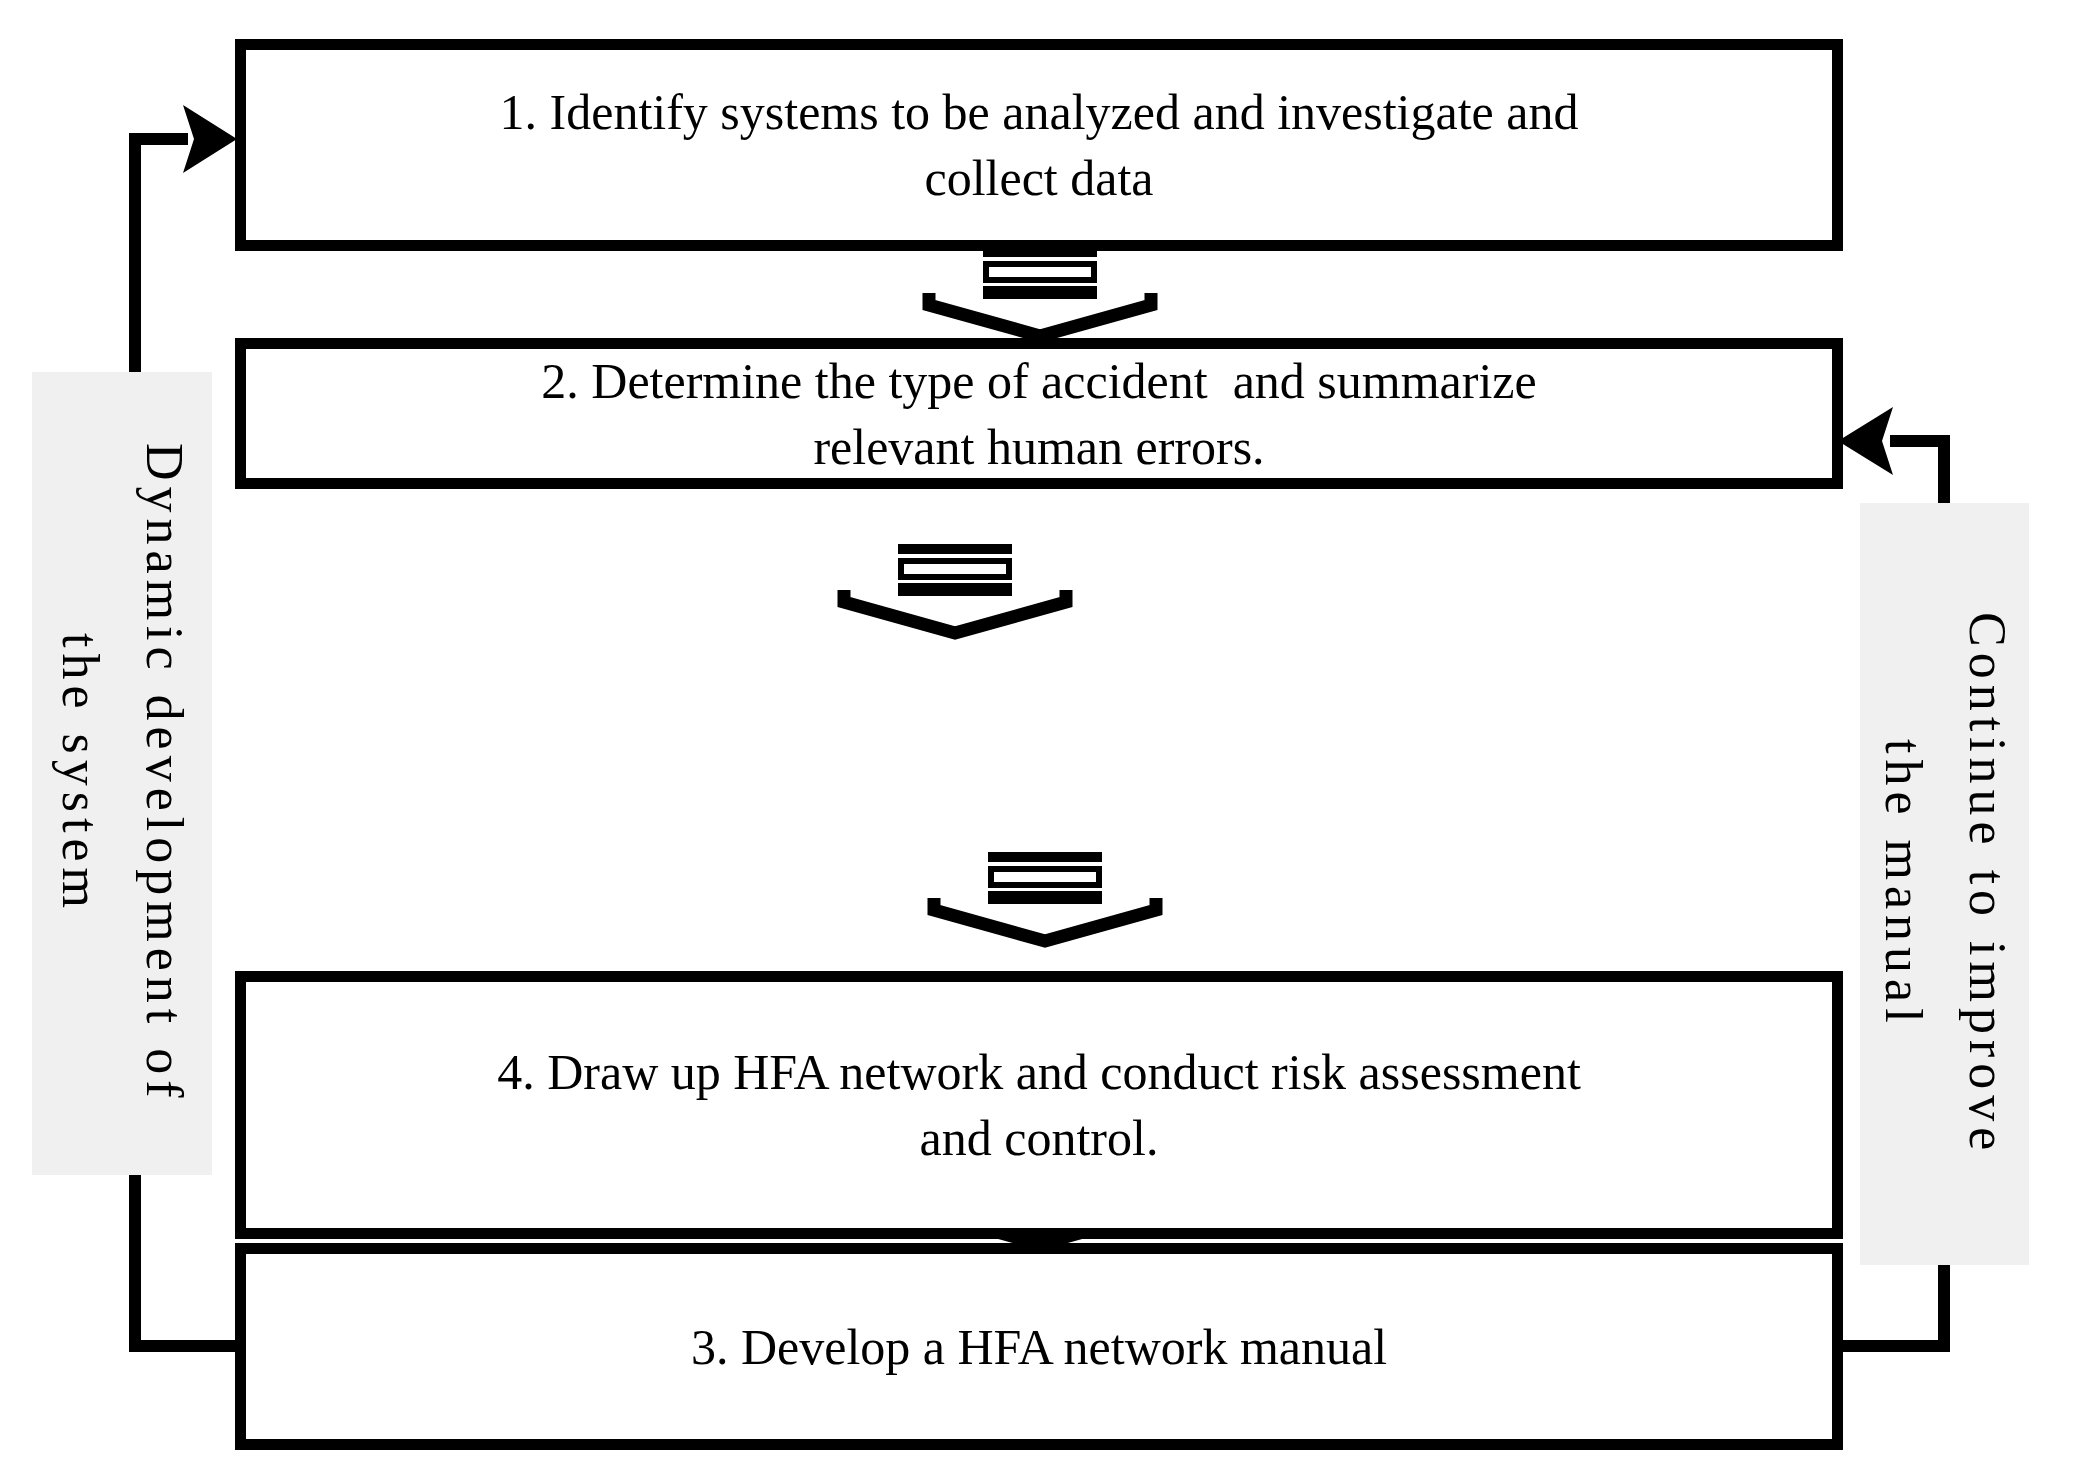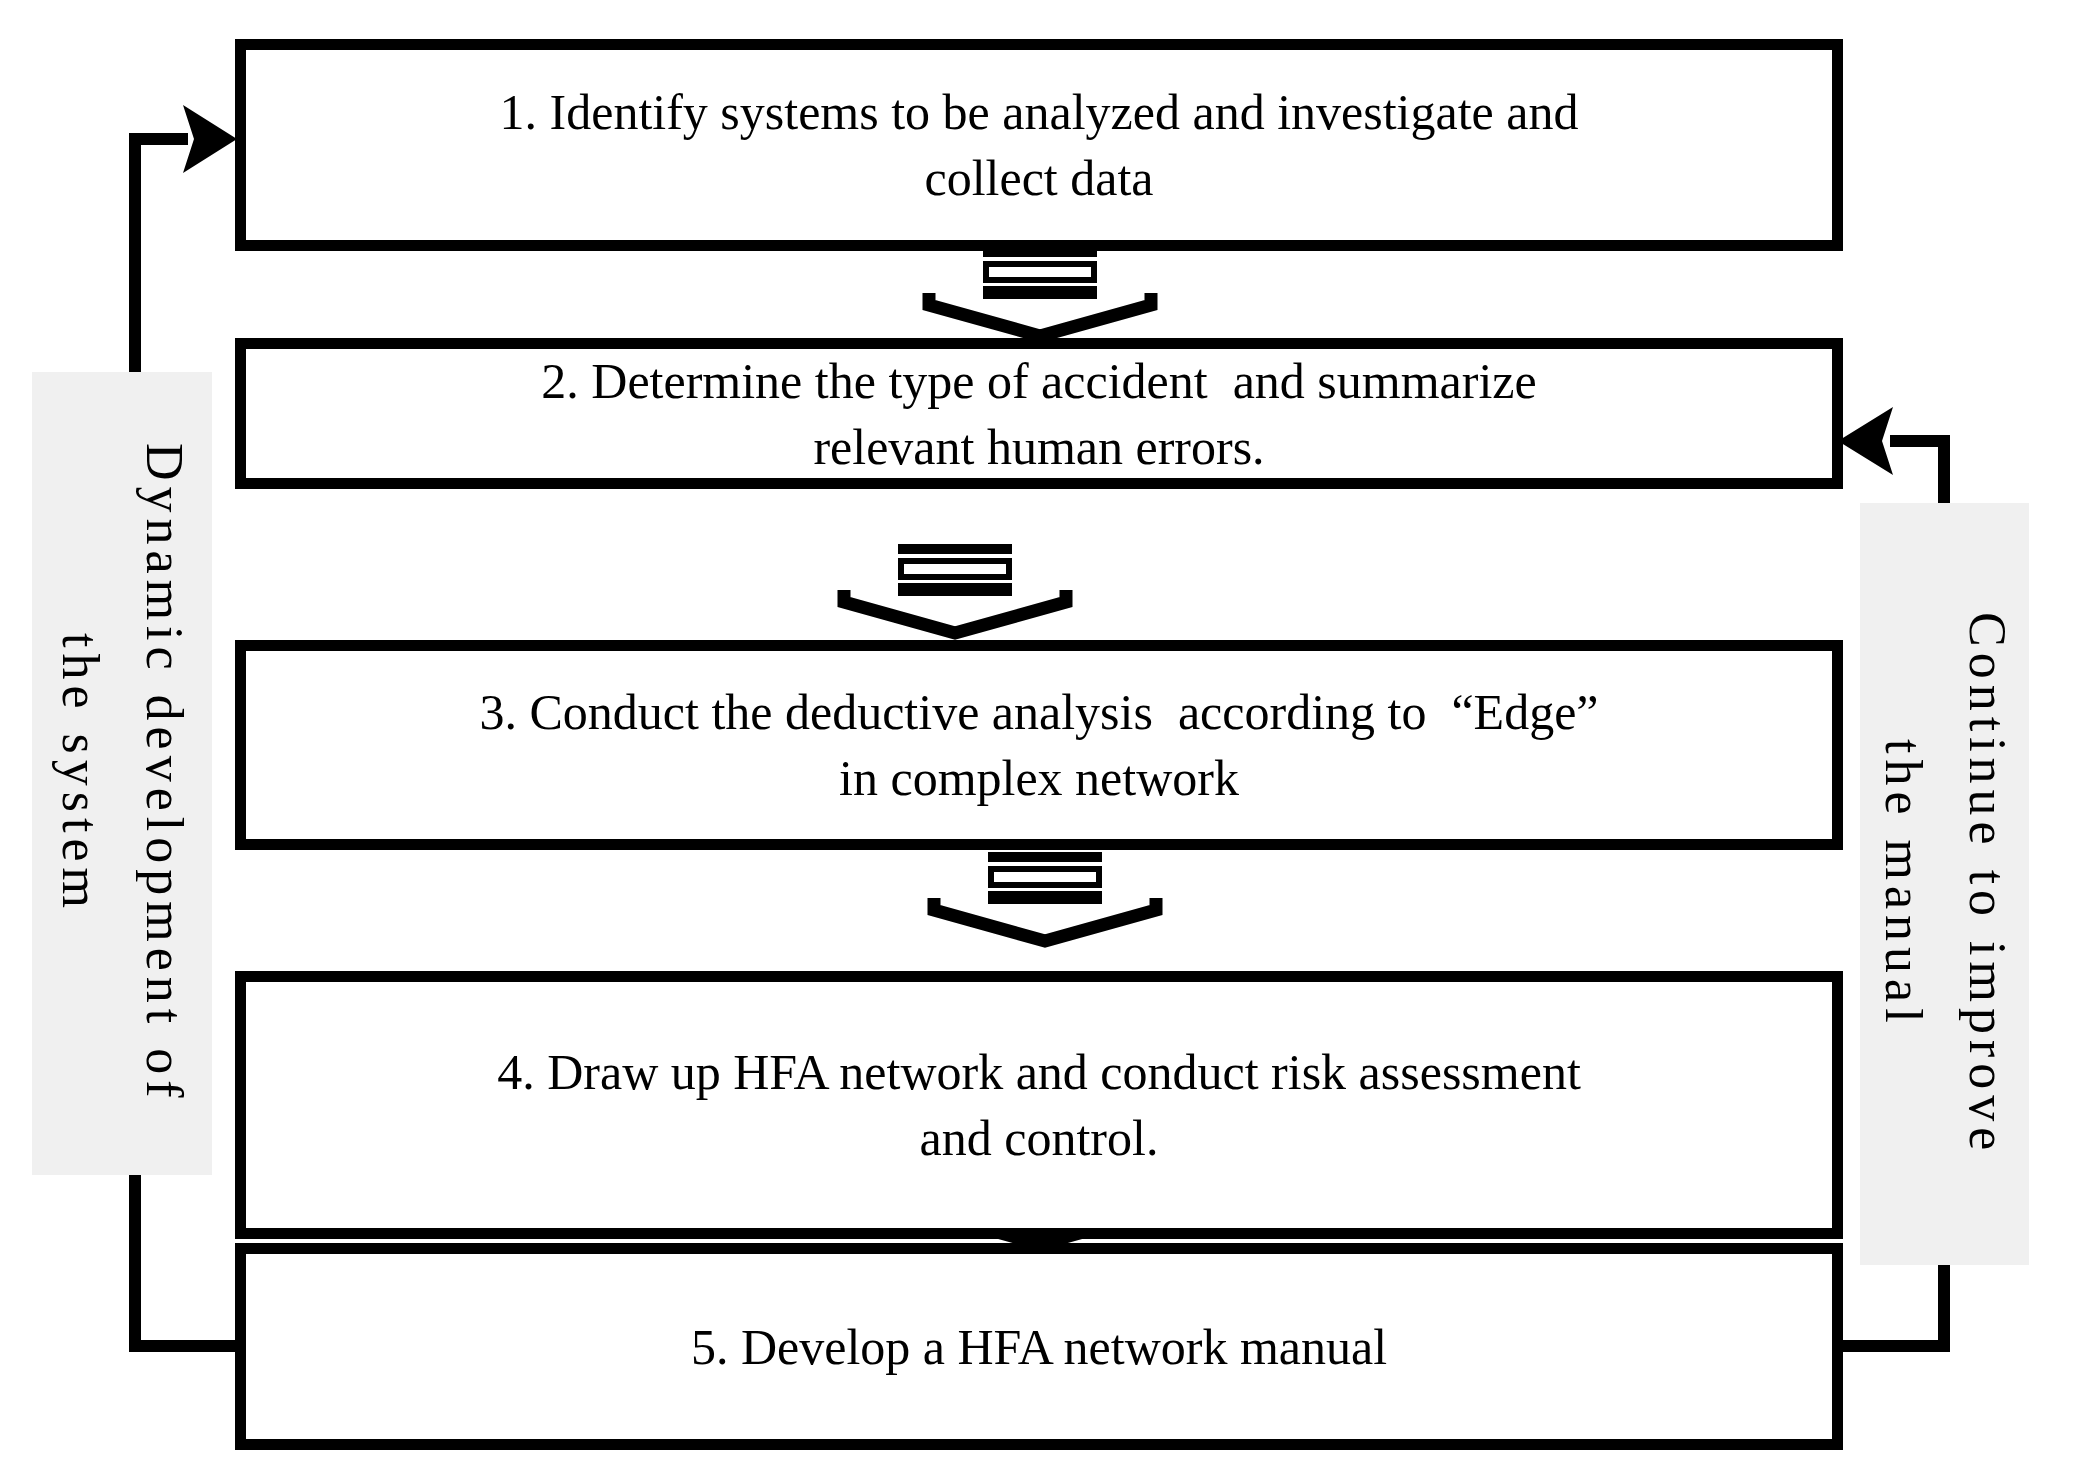--- a/index.html
+++ b/index.html
@@ -86,25 +86,21 @@
   </div>
 
   <div class="box box1">
     <span>1. Identify systems to be analyzed and investigate and
 collect data</span>
   </div>
   <div class="box box2">
     <span>2. Determine the type of accident  and summarize
 relevant human errors.</span>
   </div>
-  <div class="box box3">
-    <span>3. Conduct the deductive analysis  according to  “Edge”
-in complex network</span>
-  </div>
   <div class="box box4">
     <span>4. Draw up HFA network and conduct risk assessment
 and control.</span>
   </div>
   <div class="box box5">
-    <span>5. Develop a HFA network manual</span>
+    <span>3. Develop a HFA network manual</span>
   </div>
 
 </div>
 
 </body></html>

